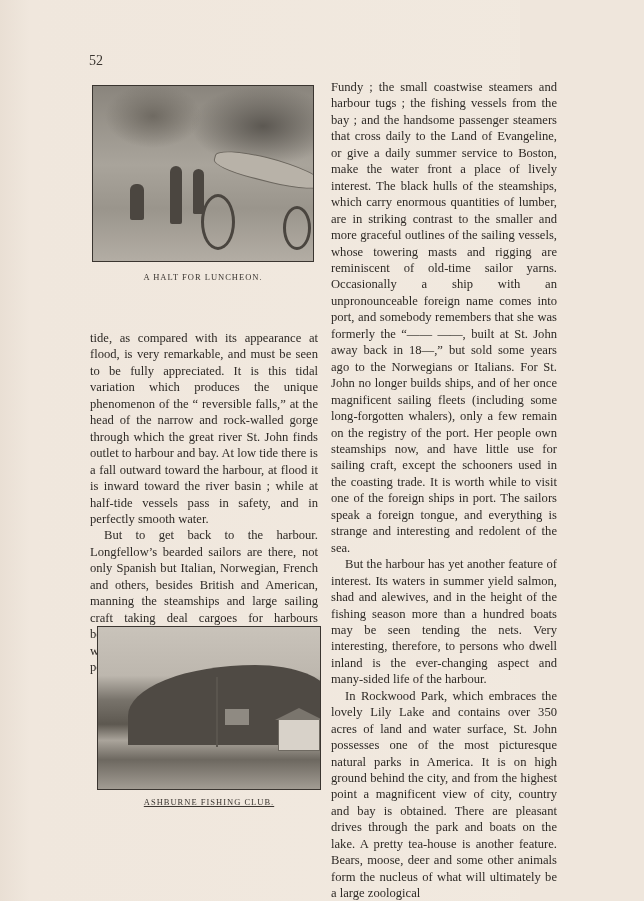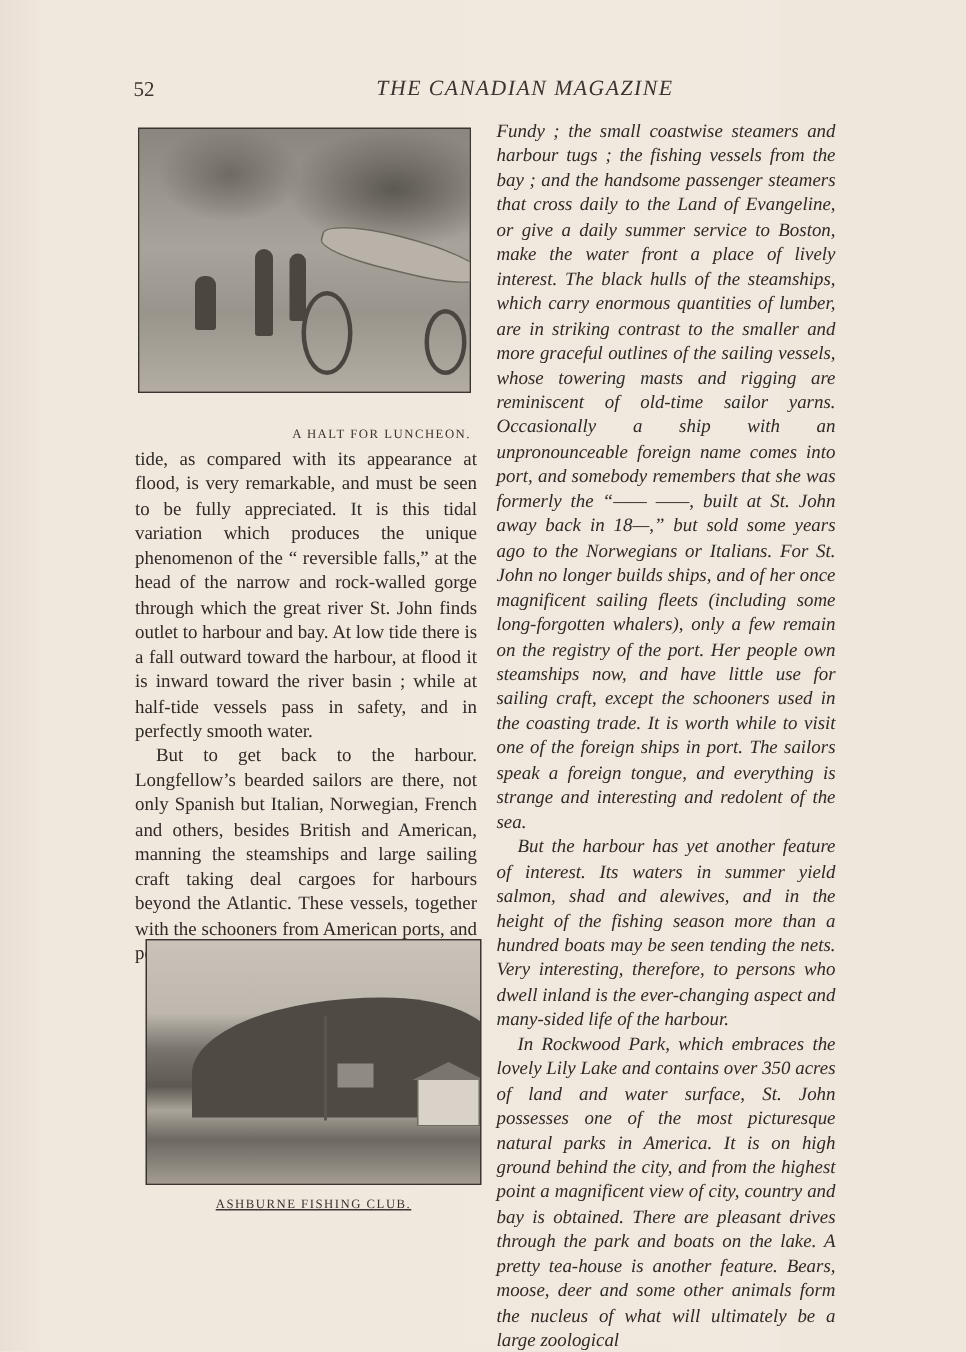--- a/index.html
+++ b/index.html
@@ -9,22 +9,22 @@
     font-family: "Liberation Serif", "DejaVu Serif", serif;
     color: #2e2a26;
     position: relative;
   }
   .page { position: absolute; left: 0; top: 0; width: 520px; height: 901px;
     background: linear-gradient(90deg, #e9dfd4 0px, #f0e7dd 30px, #f1e9df 600px, #ebe1d6 644px); }
   .page-number { position: absolute; left: 89px; top: 53px; font-size: 14px; color: #3a3530; }
   .running-head { position: absolute; left: 200px; width: 300px; top: 51px; text-align: center;
     font-style: italic; font-size: 14.5px; letter-spacing: 1px; color: #3a3530; }
   .col { position: absolute; font-size: 12.6px; line-height: 16.45px; text-align: justify; }
-  .col-left { left: 90px; width: 228px; }
-  .col-right { left: 331px; width: 226px; top: 79px; font-style: italic; }
+  .col-left { left: 90px; width: 228px; margin-top: 32px; }
+  .col-right { left: 331px; width: 226px; top: 79px; }
   .col p { margin: 0; }
   .col p.indent { text-indent: 14px; }
   .figure { position: absolute; }
   .photo { position: absolute; border: 1.5px solid #3a3530; overflow: hidden; }
   .caption { position: absolute; text-align: center; font-size: 8.5px; letter-spacing: 1px; color: #3a3530; }
   .fig1 .photo { left: 92px; top: 85px; width: 220px; height: 175px;
     background:
       radial-gradient(ellipse 60px 40px at 60px 30px, #6f6a62 0%, transparent 80%),
       radial-gradient(ellipse 90px 50px at 170px 40px, #5c5852 0%, transparent 80%),
       linear-gradient(180deg, #8a857d 0%, #a9a49b 45%, #9a958c 70%, #b3ada4 100%); }
@@ -45,32 +45,31 @@
   .boathouse:before { content: ""; position: absolute; left: -4px; top: -12px; border-left: 24px solid transparent; border-right: 24px solid transparent; border-bottom: 12px solid #7a756d; }
   .house { position: absolute; left: 127px; top: 82px; width: 24px; height: 16px; background: #8f8a82; }
   .mast { position: absolute; left: 118px; top: 50px; width: 1.5px; height: 70px; background: #5a554e; }
 </style>
 </head>
 <body>
 
 <div class="page">
 
   <div class="page-number">52</div>
-  <div class="running-head">THE CANADIAN MAGAZINE</div>
 
   <div class="figure fig1">
     <div class="photo">
       <div class="canoe"></div>
       <div class="wheel w1"></div>
       <div class="wheel w2"></div>
       <div class="man m1"></div>
       <div class="man m2"></div>
       <div class="man m3"></div>
     </div>
-    <div class="caption" style="left:92px; top:284px; width:222px;text-align:right;">A HALT FOR LUNCHEON.</div>
+    <div class="caption" style="left:92px; top:272px; width:222px;">A HALT FOR LUNCHEON.</div>
   </div>
 
   <div class="col col-left" style="top:298px;">
     <p>tide, as compared with its appearance at flood, is very remarkable, and must be seen to be fully appreciated. It is this tidal variation which produces the unique phenomenon of the “ reversible falls,” at the head of the narrow and rock-walled gorge through which the great river St. John finds outlet to harbour and bay. At low tide there is a fall outward toward the harbour, at flood it is inward toward the river basin ; while at half-tide vessels pass in safety, and in perfectly smooth water.</p>
     <p class="indent">But to get back to the harbour. Longfellow’s bearded sailors are there, not only Spanish but Italian, Norwegian, French and others, besides British and American, manning the steamships and large sailing craft taking deal cargoes for harbours beyond the Atlantic. These vessels, together with the schooners from American ports, and ports up and down the Bay of</p>
   </div>
 
   <div class="figure fig2">
     <div class="photo">
       <div class="hill"></div>

